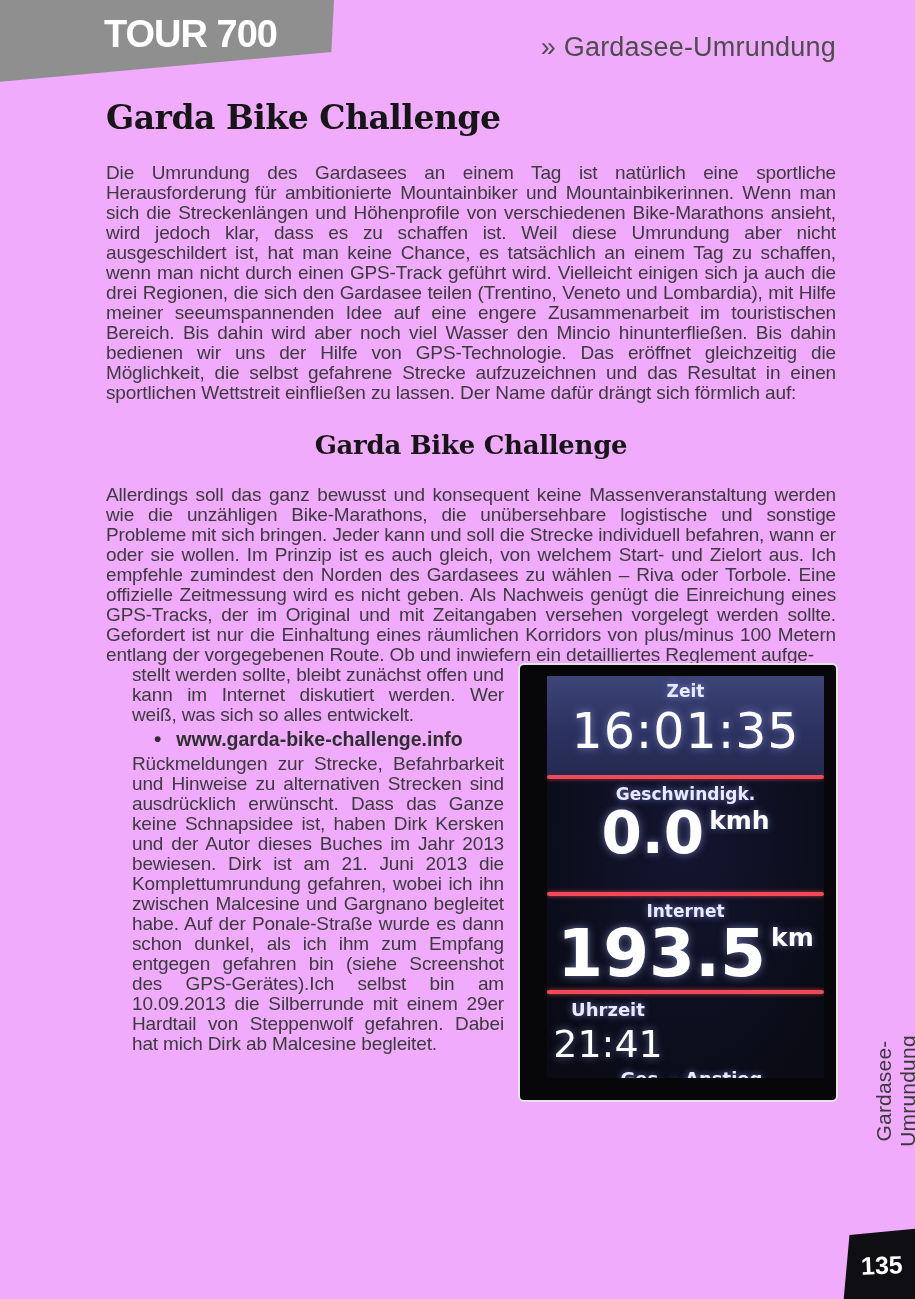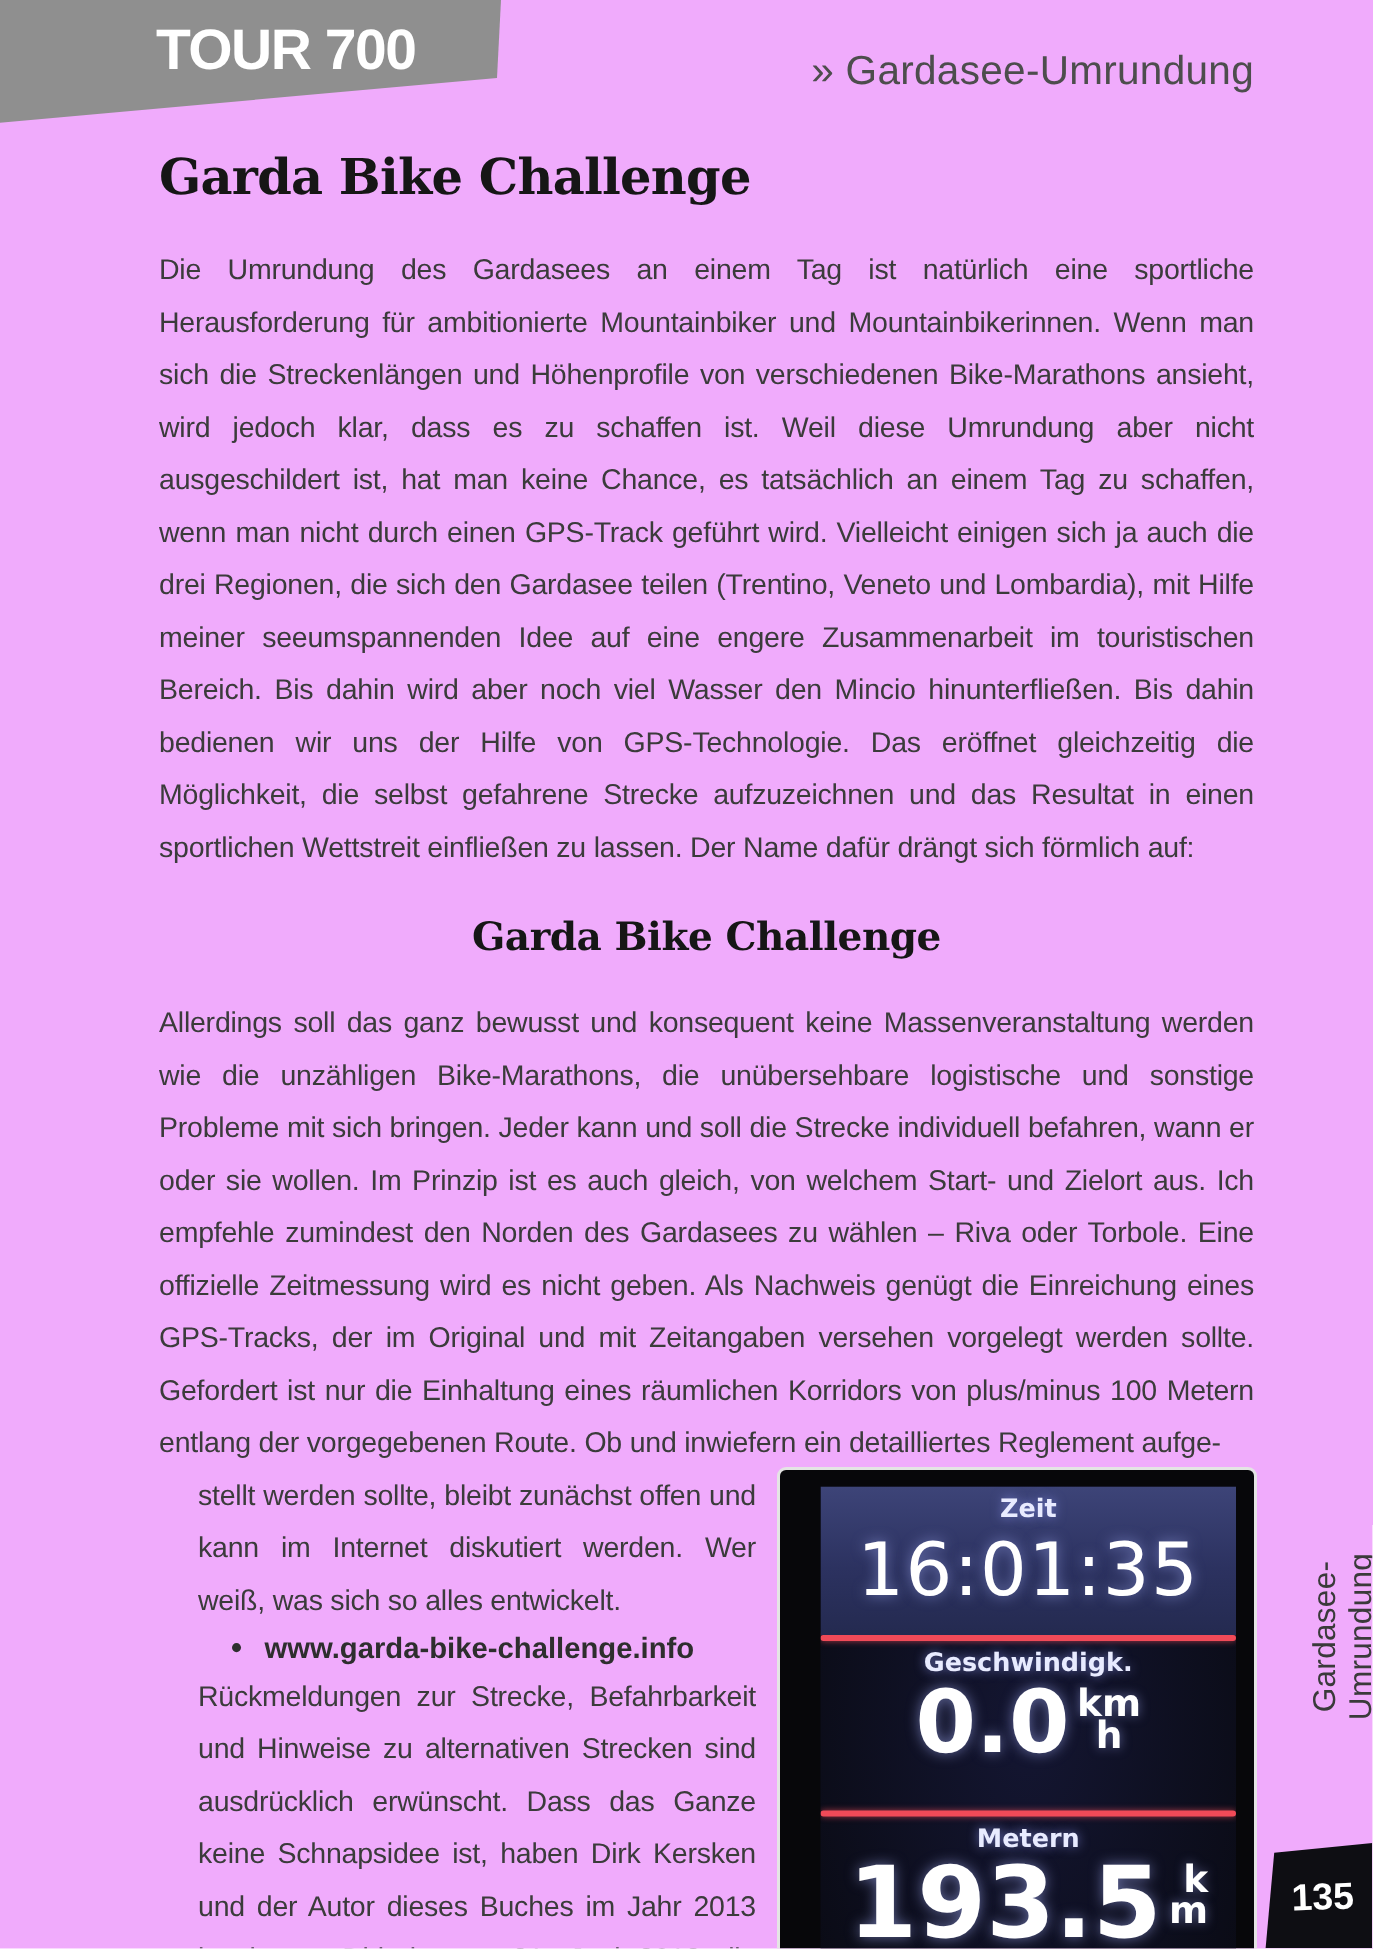--- a/index.html
+++ b/index.html
@@ -11,21 +11,21 @@
         clip-path:polygon(0 0,100% 0,99.2% 59%,0 93%);}
   .tour-banner .tour-label{position:absolute;left:104px;top:13px;color:#ffffff;
         font-size:38px;font-weight:700;letter-spacing:-1px;white-space:nowrap;}
   .kicker{position:absolute;top:32px;right:79px;font-size:27px;font-weight:400;
         color:#4d4d4d;letter-spacing:.2px;white-space:nowrap;}
 
   
   .content{position:absolute;left:106px;top:98px;width:730px;}
   .title{margin:0 0 26px 0;font-family:"DejaVu Serif","Liberation Serif",serif;
         font-size:33px;font-weight:700;color:#161616;letter-spacing:-.5px;}
-  .body-par{margin:0;font-size:19px;line-height:35px;text-align:justify;
+  .body-par{margin:0;font-size:19px;line-height:20px;text-align:justify;
         letter-spacing:-.15px;color:#3b3b3b;}
   .subheading{margin:27px 0 25px 0;font-family:"DejaVu Serif","Liberation Serif",serif;
         font-size:26px;font-weight:700;color:#161616;text-align:center;letter-spacing:-.3px;}
   .two-col{display:flex;gap:16px;align-items:flex-start;margin-left:26px;}
   .col-text{width:402px;}
   .bullet-line{display:flex;align-items:baseline;padding-left:22px;margin:1px 0;
         font-size:19.5px;line-height:25.8px;font-weight:700;color:#2e2e2e;}
   .bullet-marker{margin-right:15px;font-size:21px;}
 
   
@@ -39,21 +39,21 @@
   .redline{height:4px;background:#f04a58;border-radius:2px;box-shadow:0 0 4px rgba(240,74,88,.7);}
   .glabel{padding-top:5px;text-align:center;font-size:17px;font-weight:700;color:#e8ebff;
         text-shadow:0 0 7px rgba(150,160,255,.65);}
   .gvalue{color:#ffffff;font-weight:400;text-align:center;line-height:1;
         text-shadow:0 0 9px rgba(170,180,255,.55);}
   .zeit-value{font-size:49px;margin-top:6px;letter-spacing:1px;}
   .value-row{display:flex;justify-content:center;align-items:flex-start;margin-top:2px;}
   .big-num{font-size:58px;line-height:.95;color:#fff;font-weight:700;
         text-shadow:0 0 9px rgba(170,180,255,.55);}
   .dist-num{font-size:66px;text-align:right;}
-  .unit-stack{display:flex;flex-direction:column;align-items:flex-end;margin-left:5px;
+  .unit-stack{display:flex;flex-direction:row;align-items:flex-end;margin-left:5px;
         margin-top:4px;font-size:25px;line-height:.85;font-weight:700;color:#fff;
         text-shadow:0 0 7px rgba(170,180,255,.5);}
   .unit-stack .u2{align-self:center;}
   .sec-speed{height:113px;}
   .sec-dist{height:94px;}
   .bottom-row{display:flex;height:98px;flex-direction:column;}
   .cell{display:flex;flex-direction:column;}
   .cell-left{width:122px;}
   .vdiv{width:4px;height:78px;background:#f04a58;box-shadow:0 0 4px rgba(240,74,88,.7);}
   .cell-right{flex:1;padding-left:12px;}
@@ -118,21 +118,21 @@
               <span class="big-num">0.0</span>
               <span class="unit-stack">
                 <span>km</span>
                 <span class="u2">h</span>
               </span>
             </div>
           </div>
           <div class="redline"></div>
 
           <div class="sec sec-dist">
-            <div class="glabel">Metern</div>
+            <div class="glabel">Internet</div>
             <div class="value-row">
               <span class="big-num dist-num">193.5</span>
               <span class="unit-stack">
                 <span>k</span>
                 <span class="u2">m</span>
               </span>
             </div>
           </div>
           <div class="redline"></div>
 

